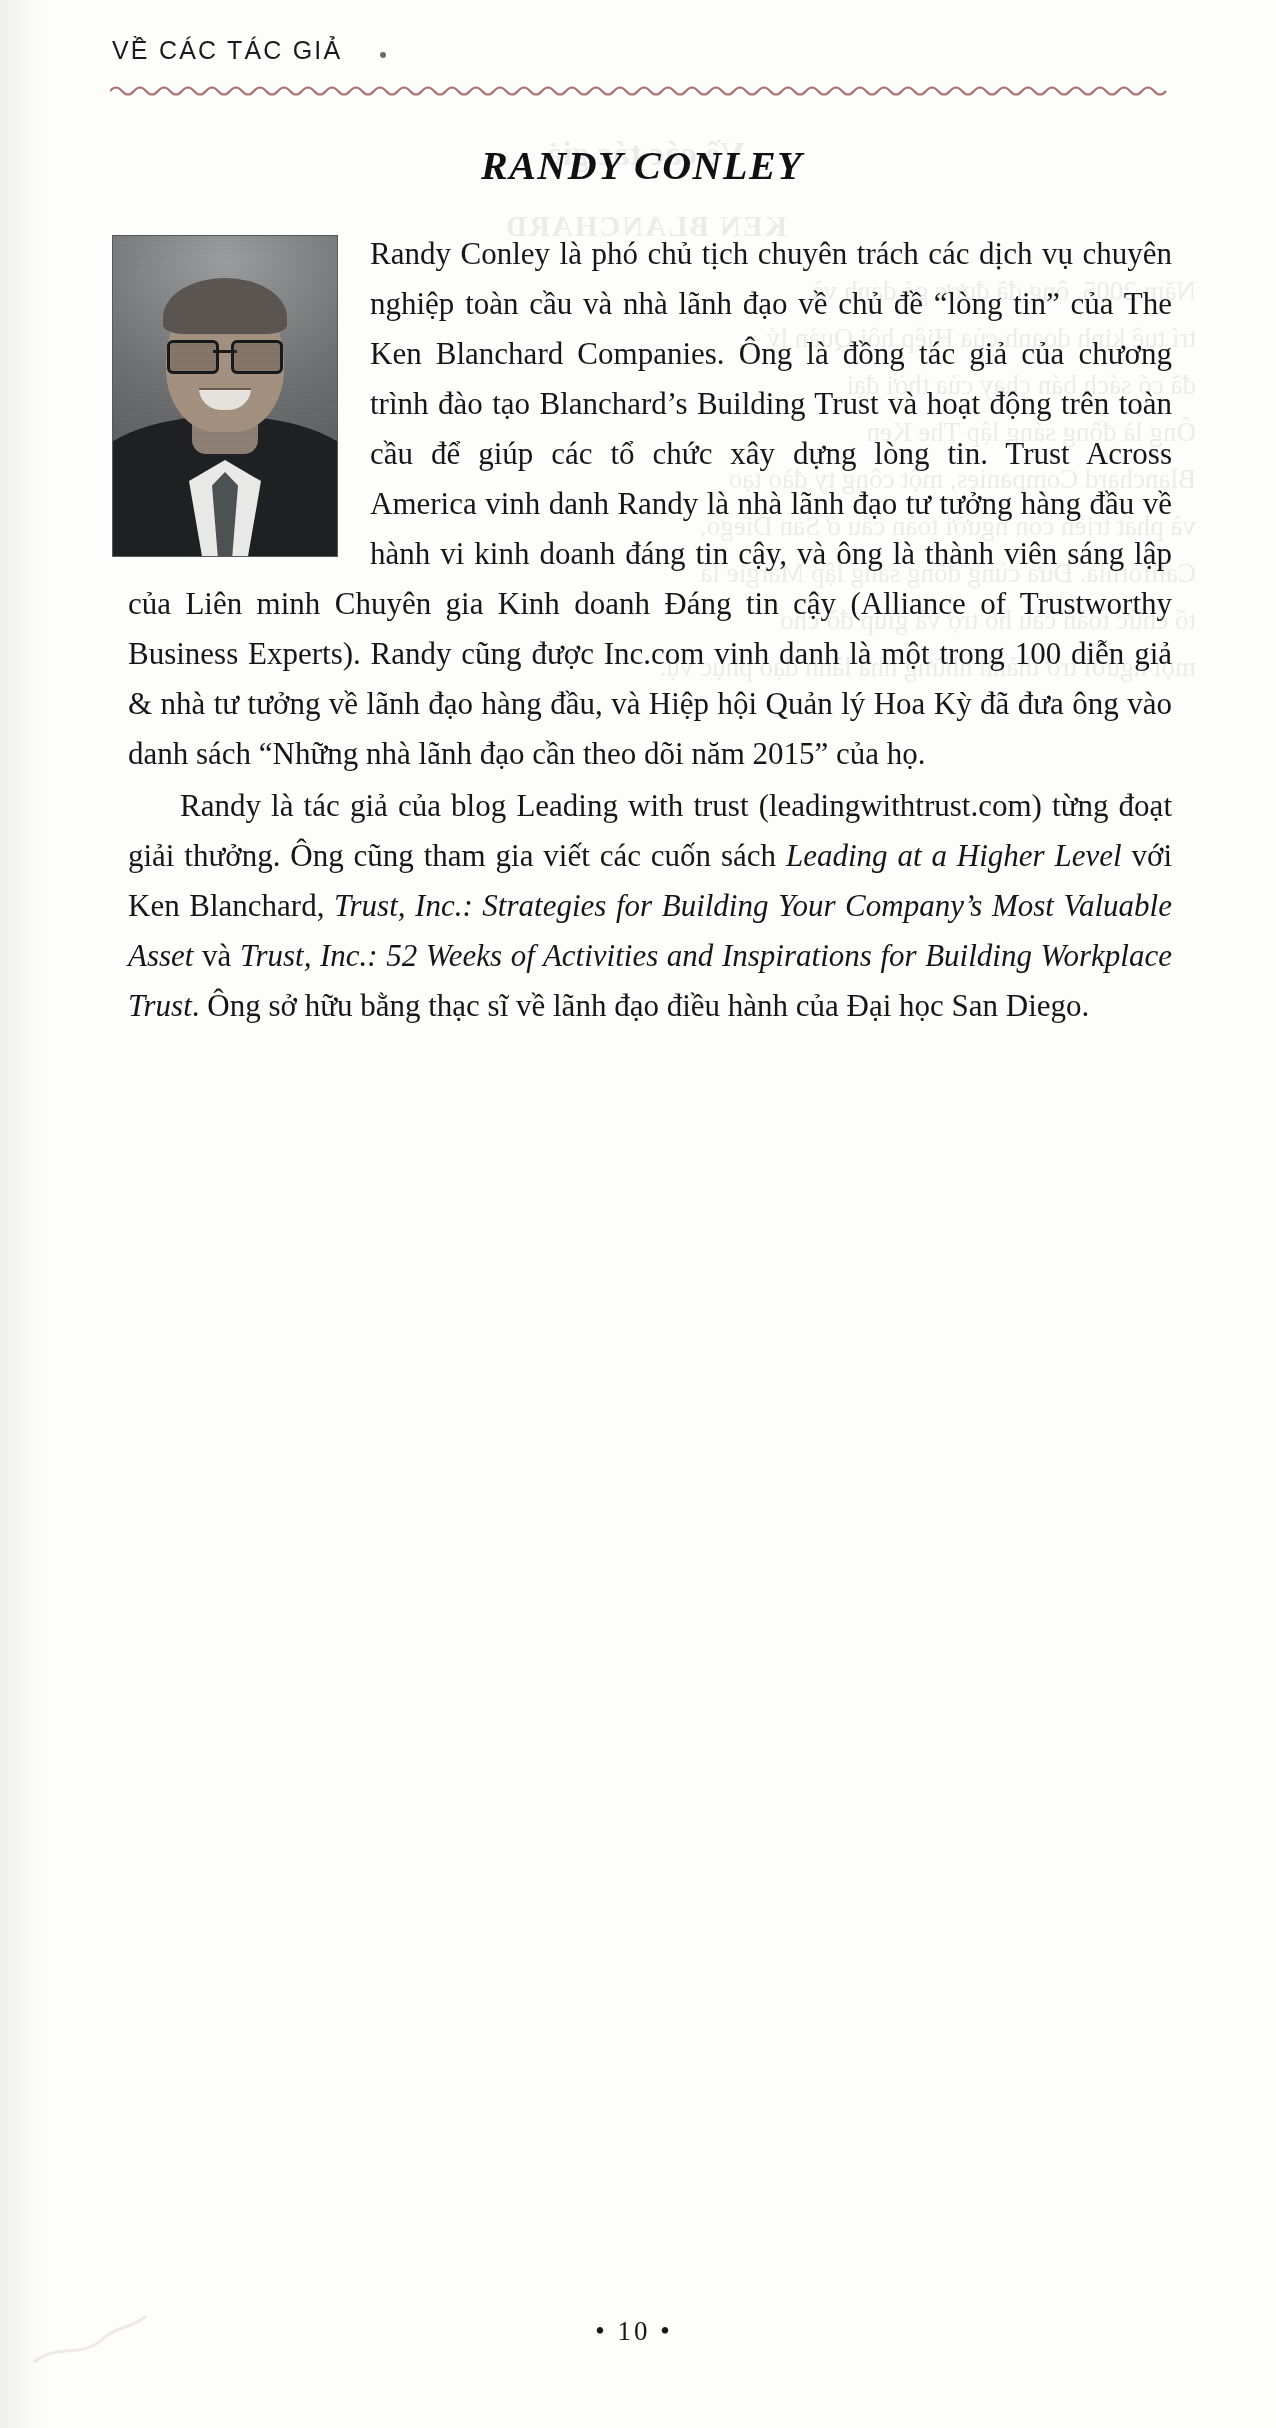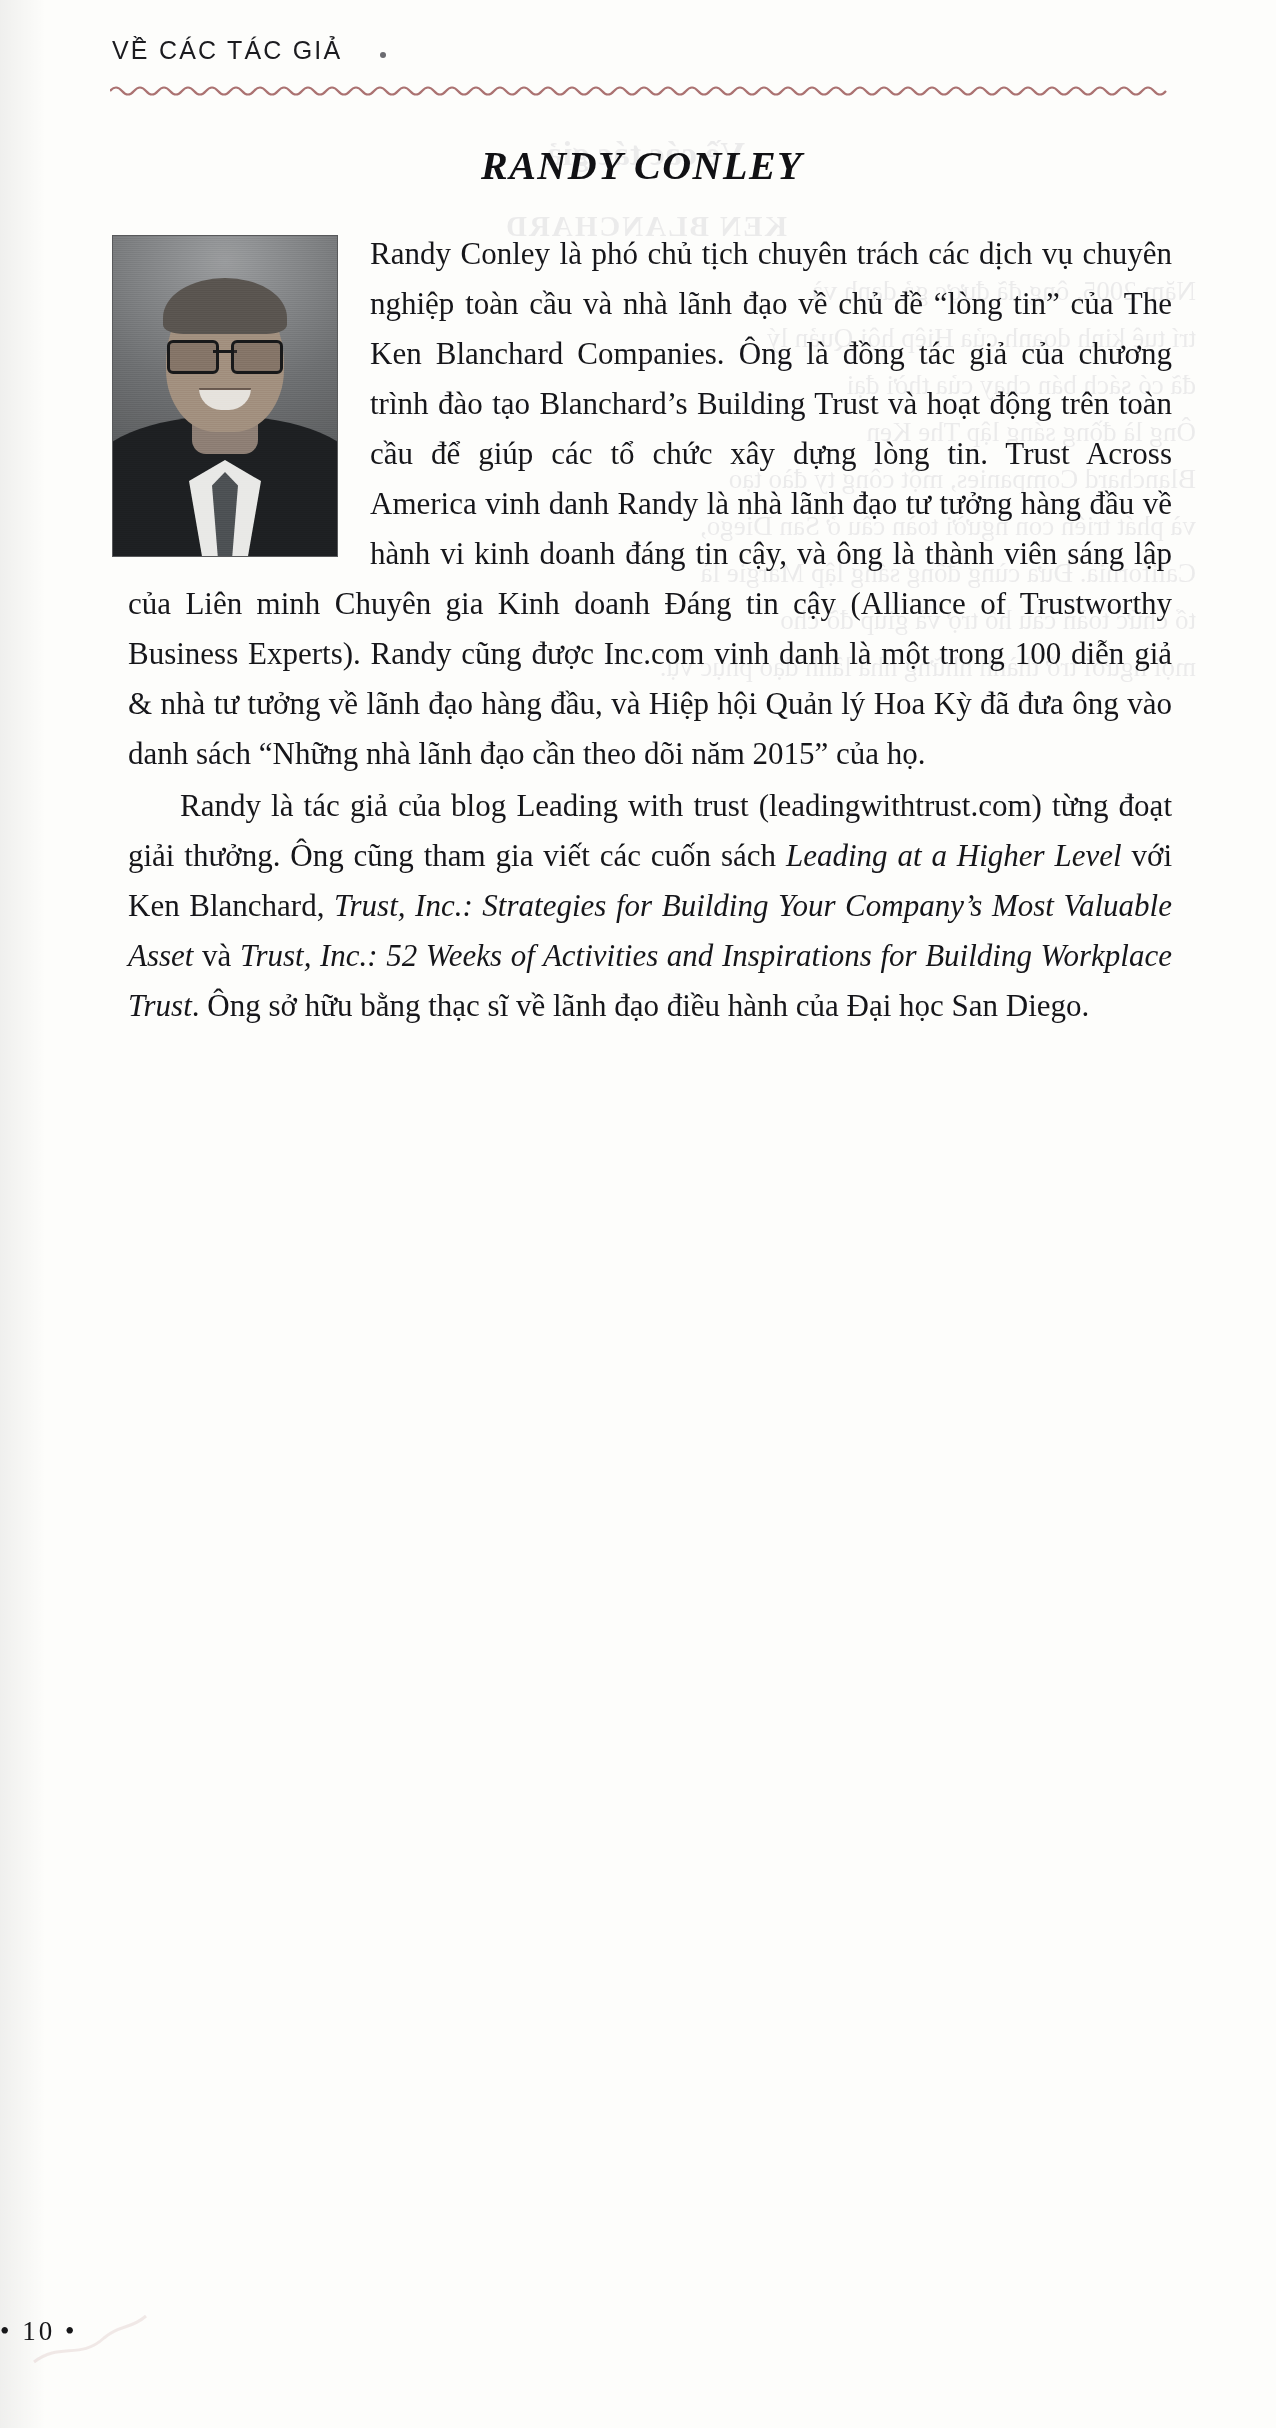--- a/index.html
+++ b/index.html
@@ -184,21 +184,21 @@
     margin: 0 0 2px 16px;
     text-indent: 0;
   }
   p.body.indent { text-indent: 52px; }
   p.body i { font-style: italic; }
 
   .pagenum {
     position: absolute;
     left: 0; right: 8px;
     top: 2316px;
-    text-align: left;
+    text-align: center;
     font-size: 27px;
     letter-spacing: 3px;
     color: #171719;
   }
 
   
   .edge-shade {
     position: absolute;
     left: 0; top: 0; bottom: 0; width: 46px;
     background: linear-gradient(90deg, rgba(0,0,0,0.055), rgba(0,0,0,0));

